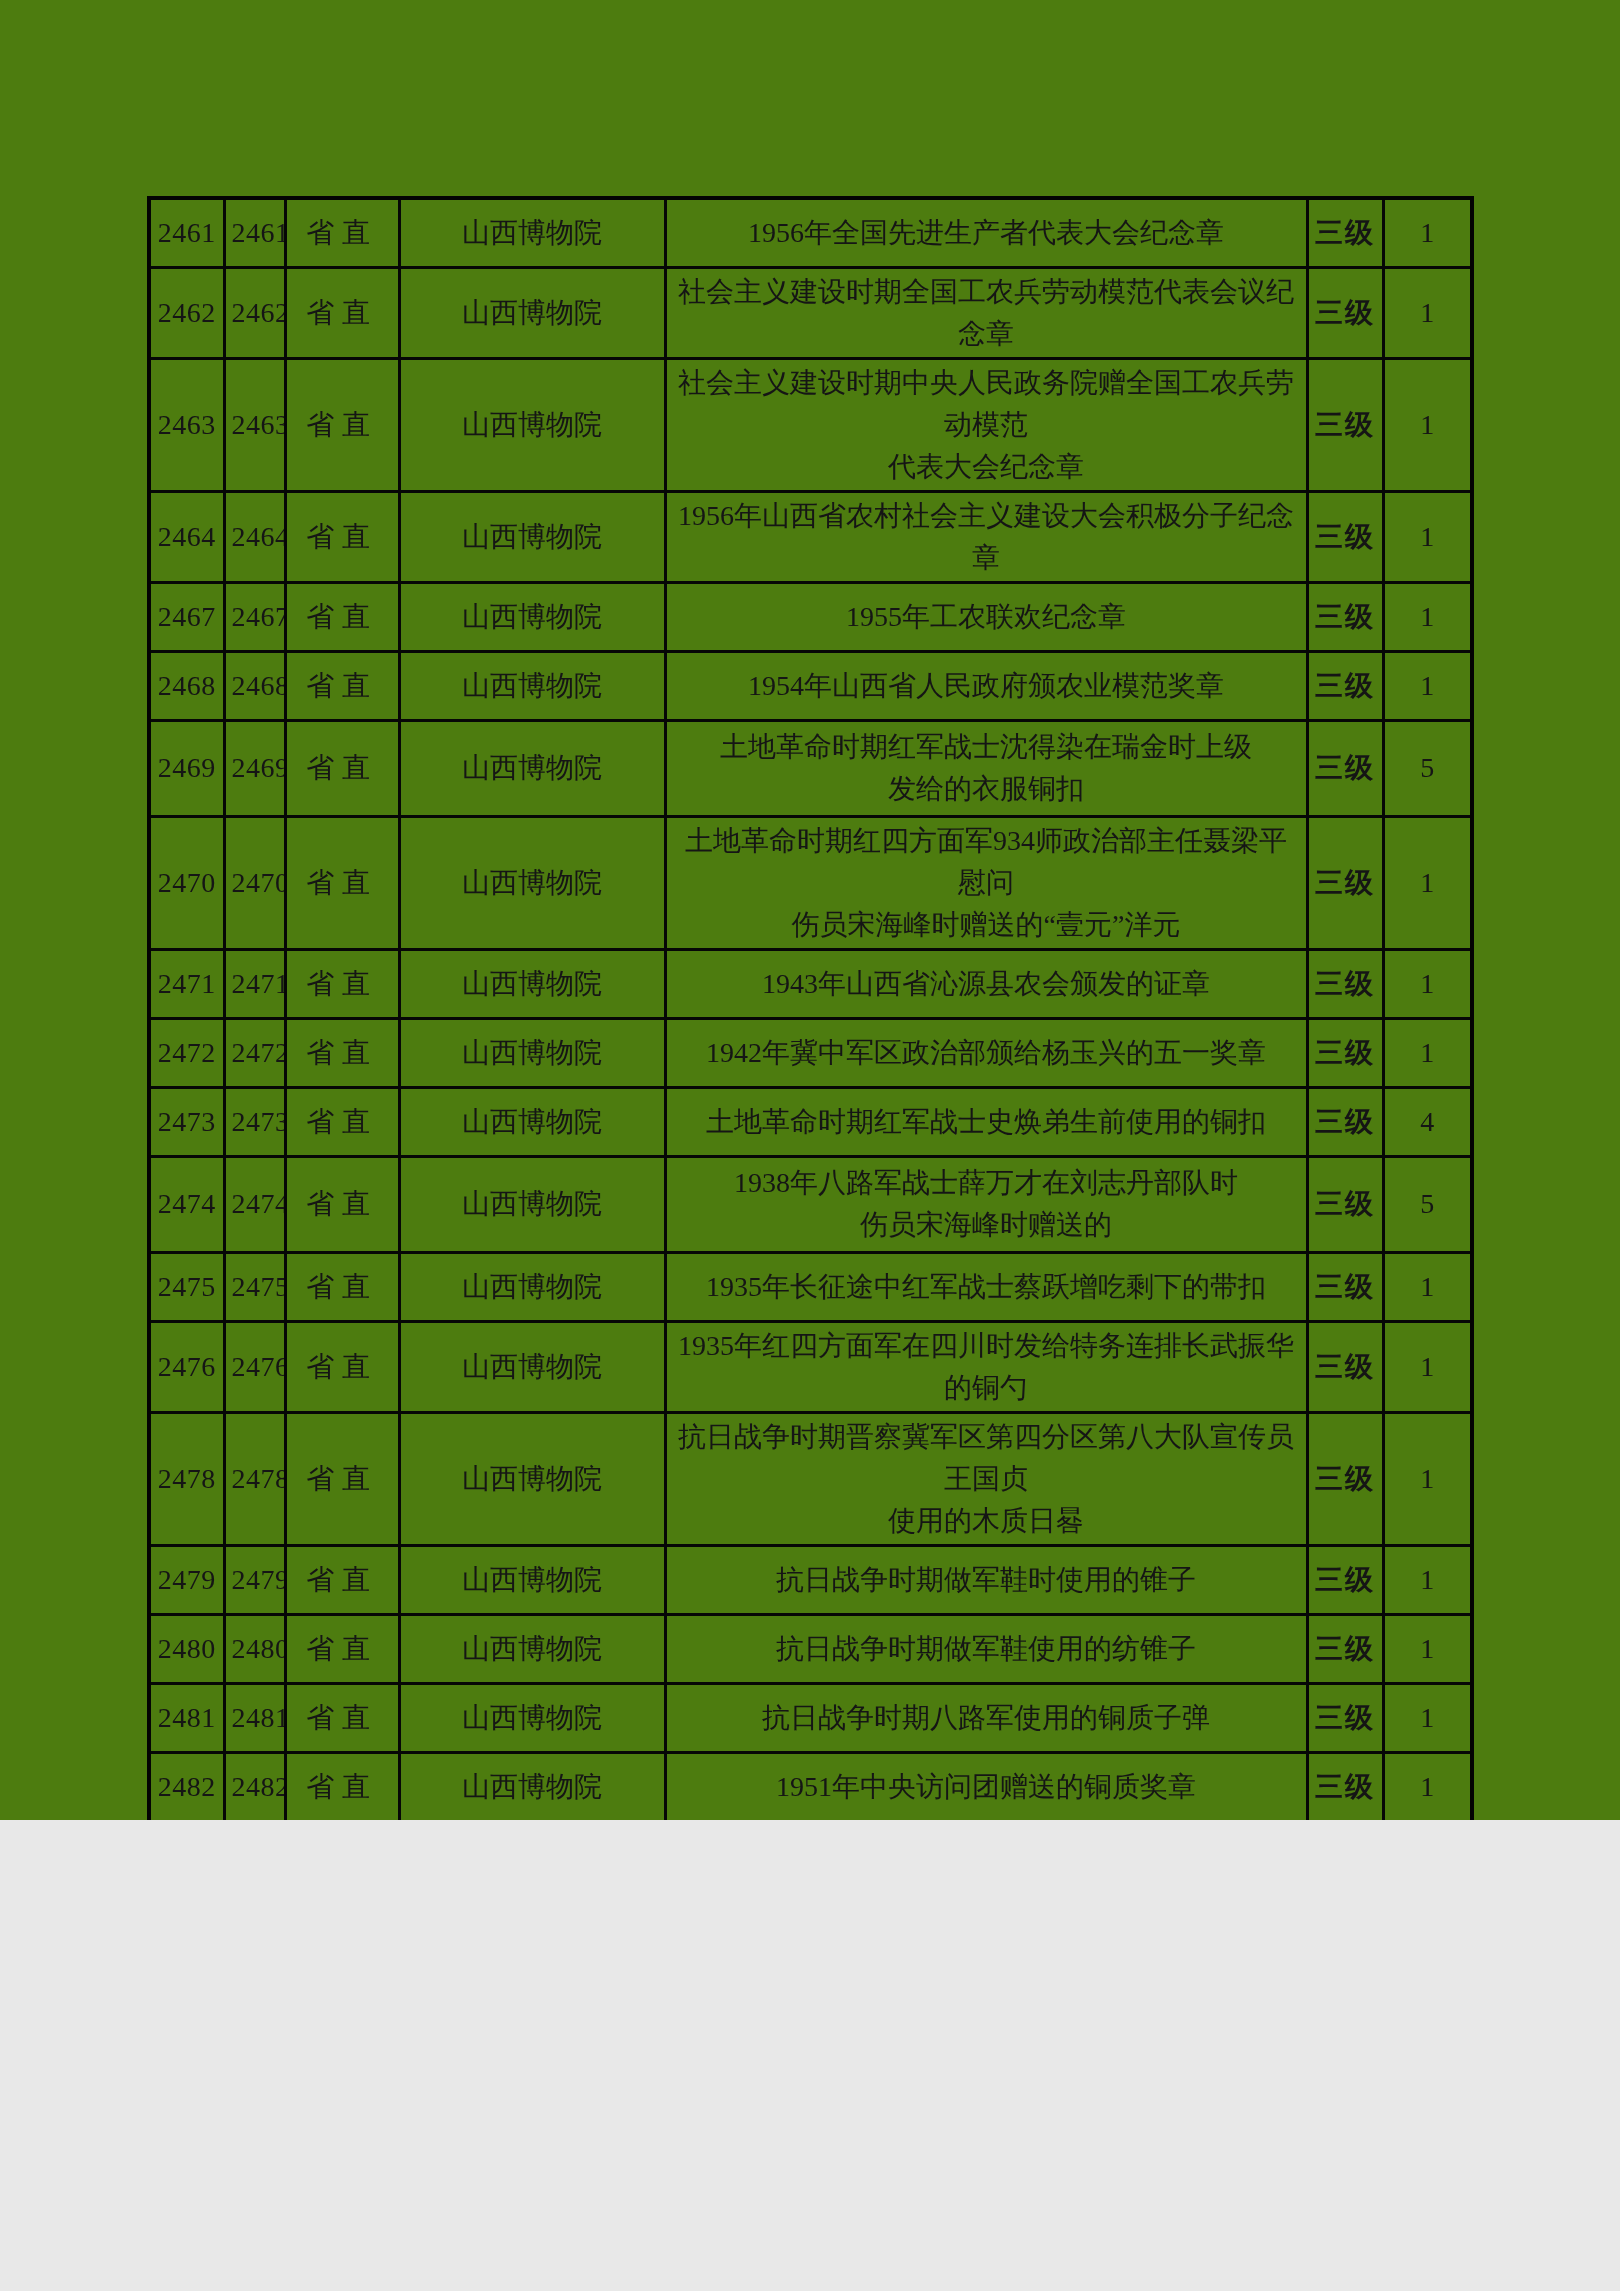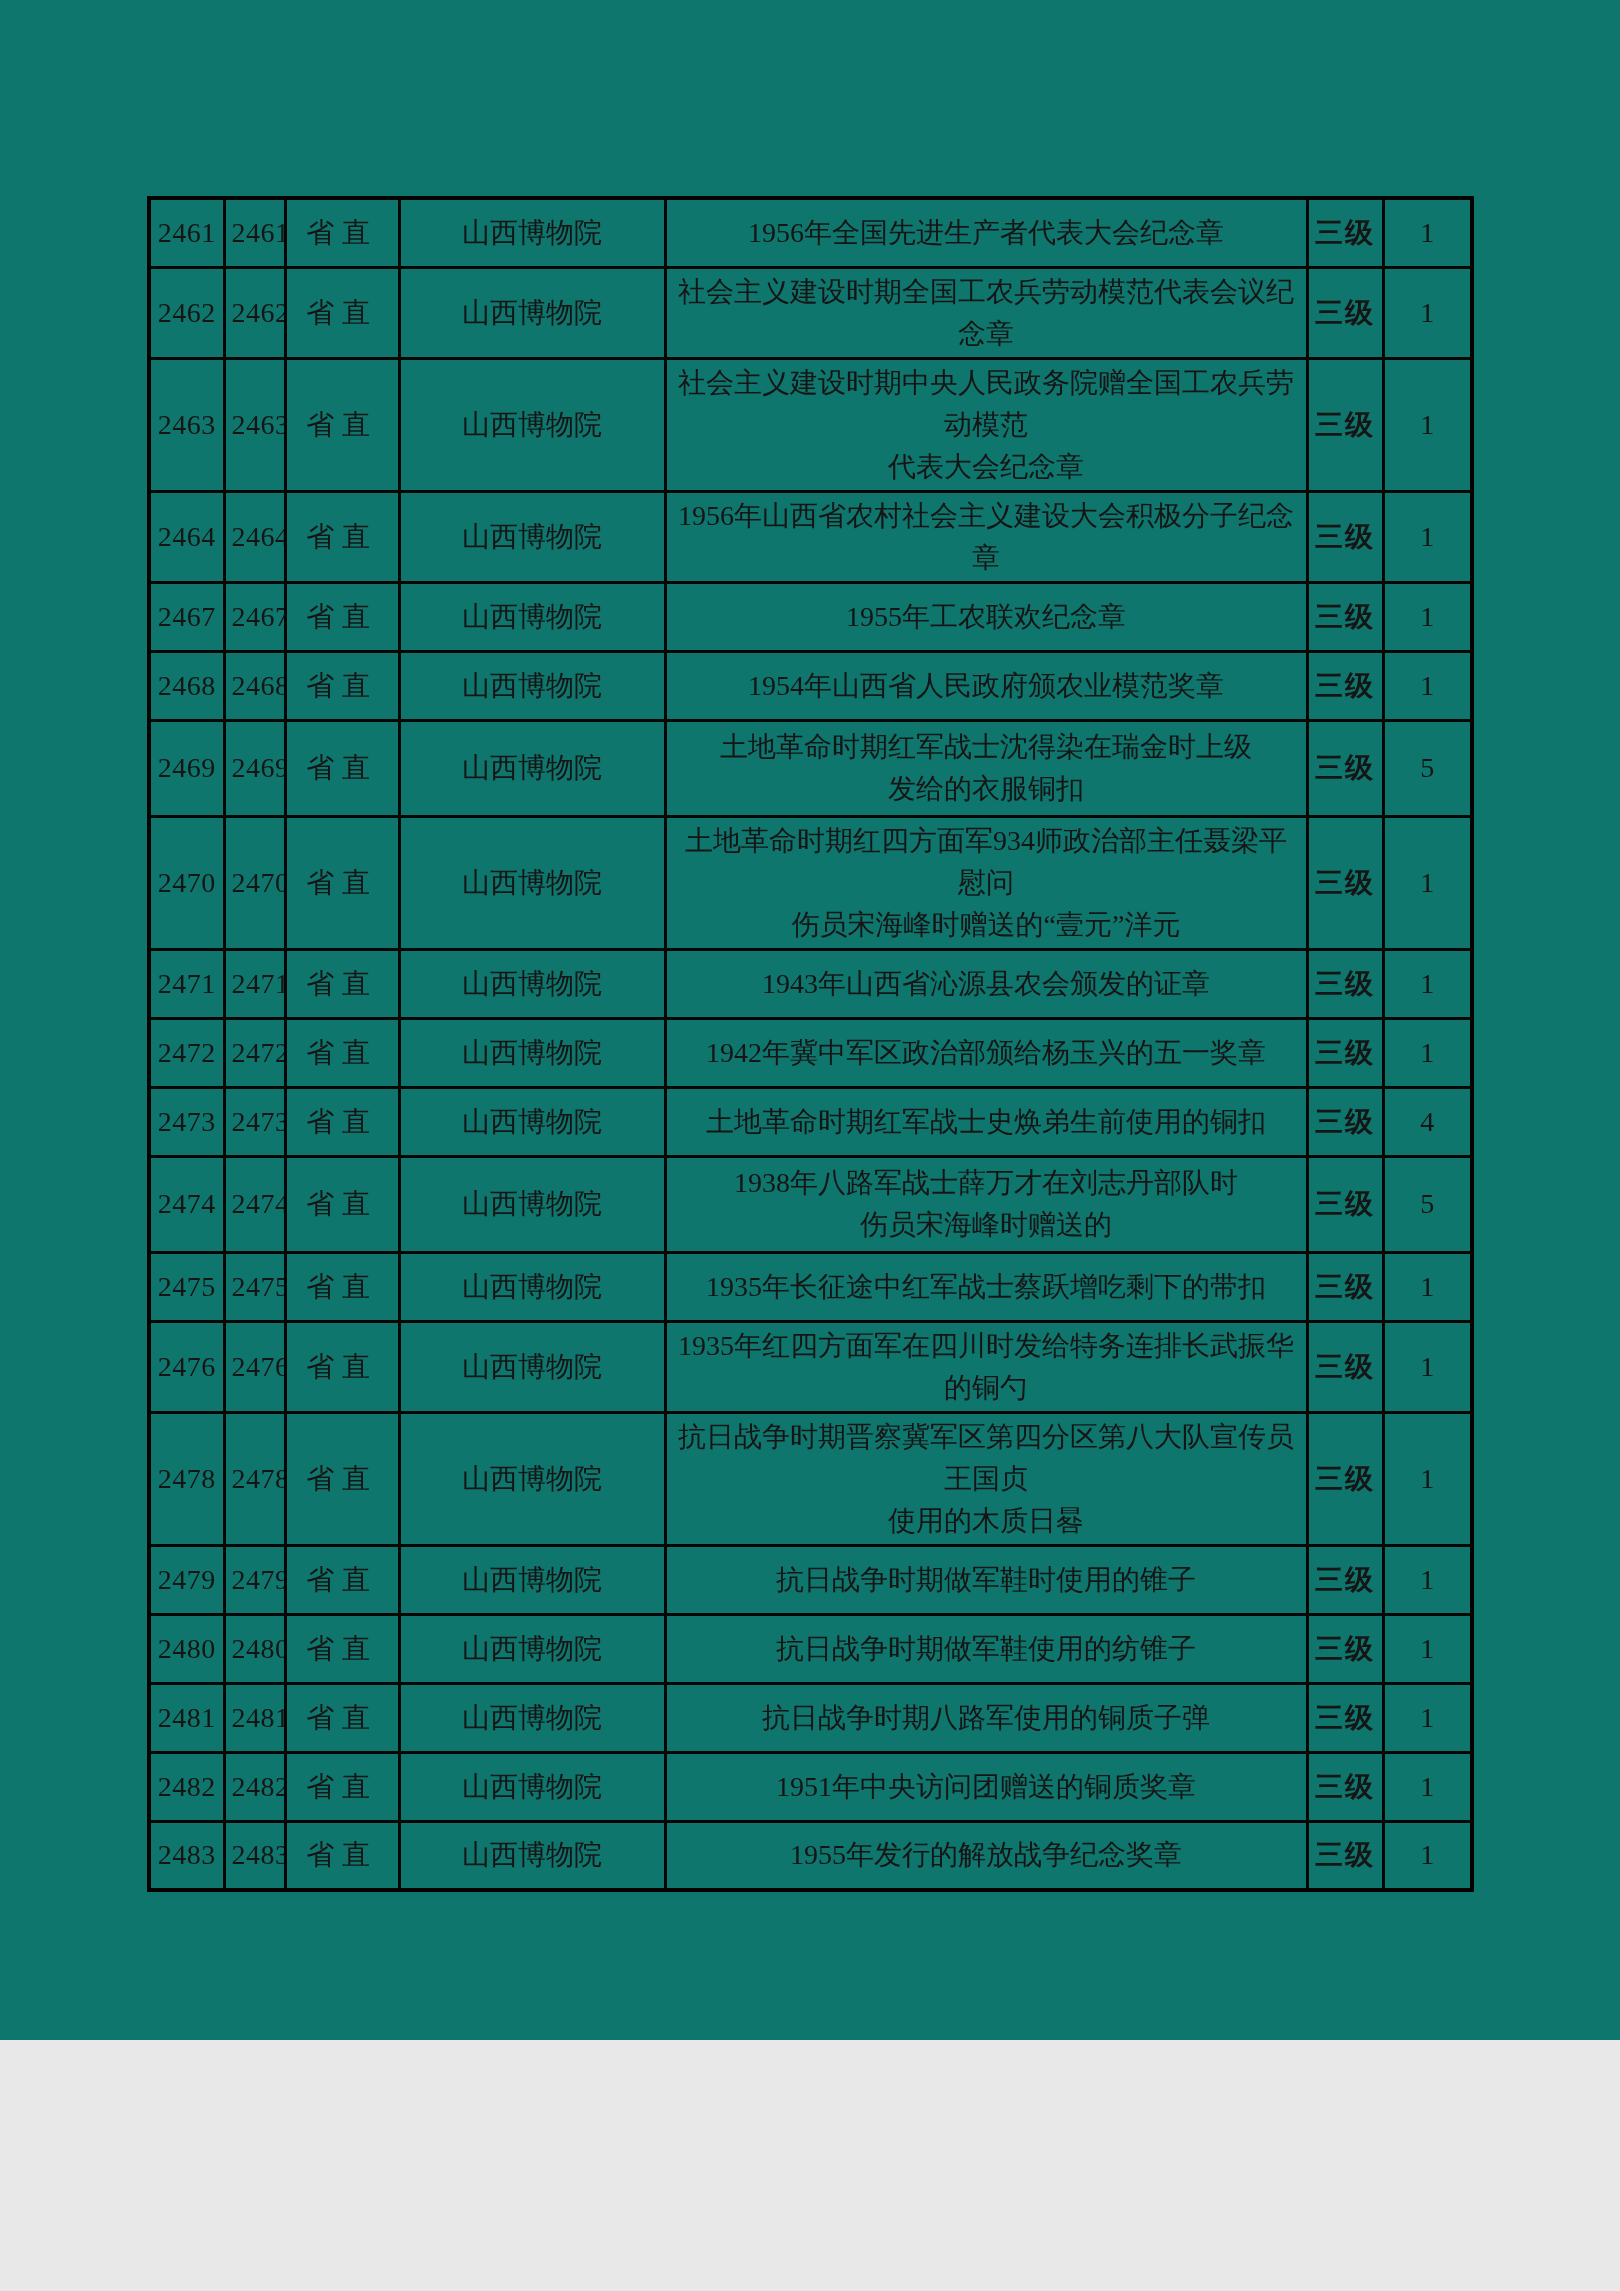--- a/index.html
+++ b/index.html
@@ -1,20 +1,20 @@
 <!DOCTYPE html>
 <html><head>
 <meta charset="utf-8">
 <style>
   html, body { margin: 0; padding: 0; background: #e8e8e8; }
   .page {
     position: relative;
     width: 1620px;
-    height: 2040px;
-    background: #0f766e;
+    height: 1820px;
+    background: #4d7c0f;
     font-family: "Liberation Serif", "DejaVu Serif", serif;
     color: #151515;
     overflow: hidden;
   }
   table.inventory {
     position: absolute;
     left: 147px;
     top: 196px;
     width: 1323px;
     border-collapse: collapse;

